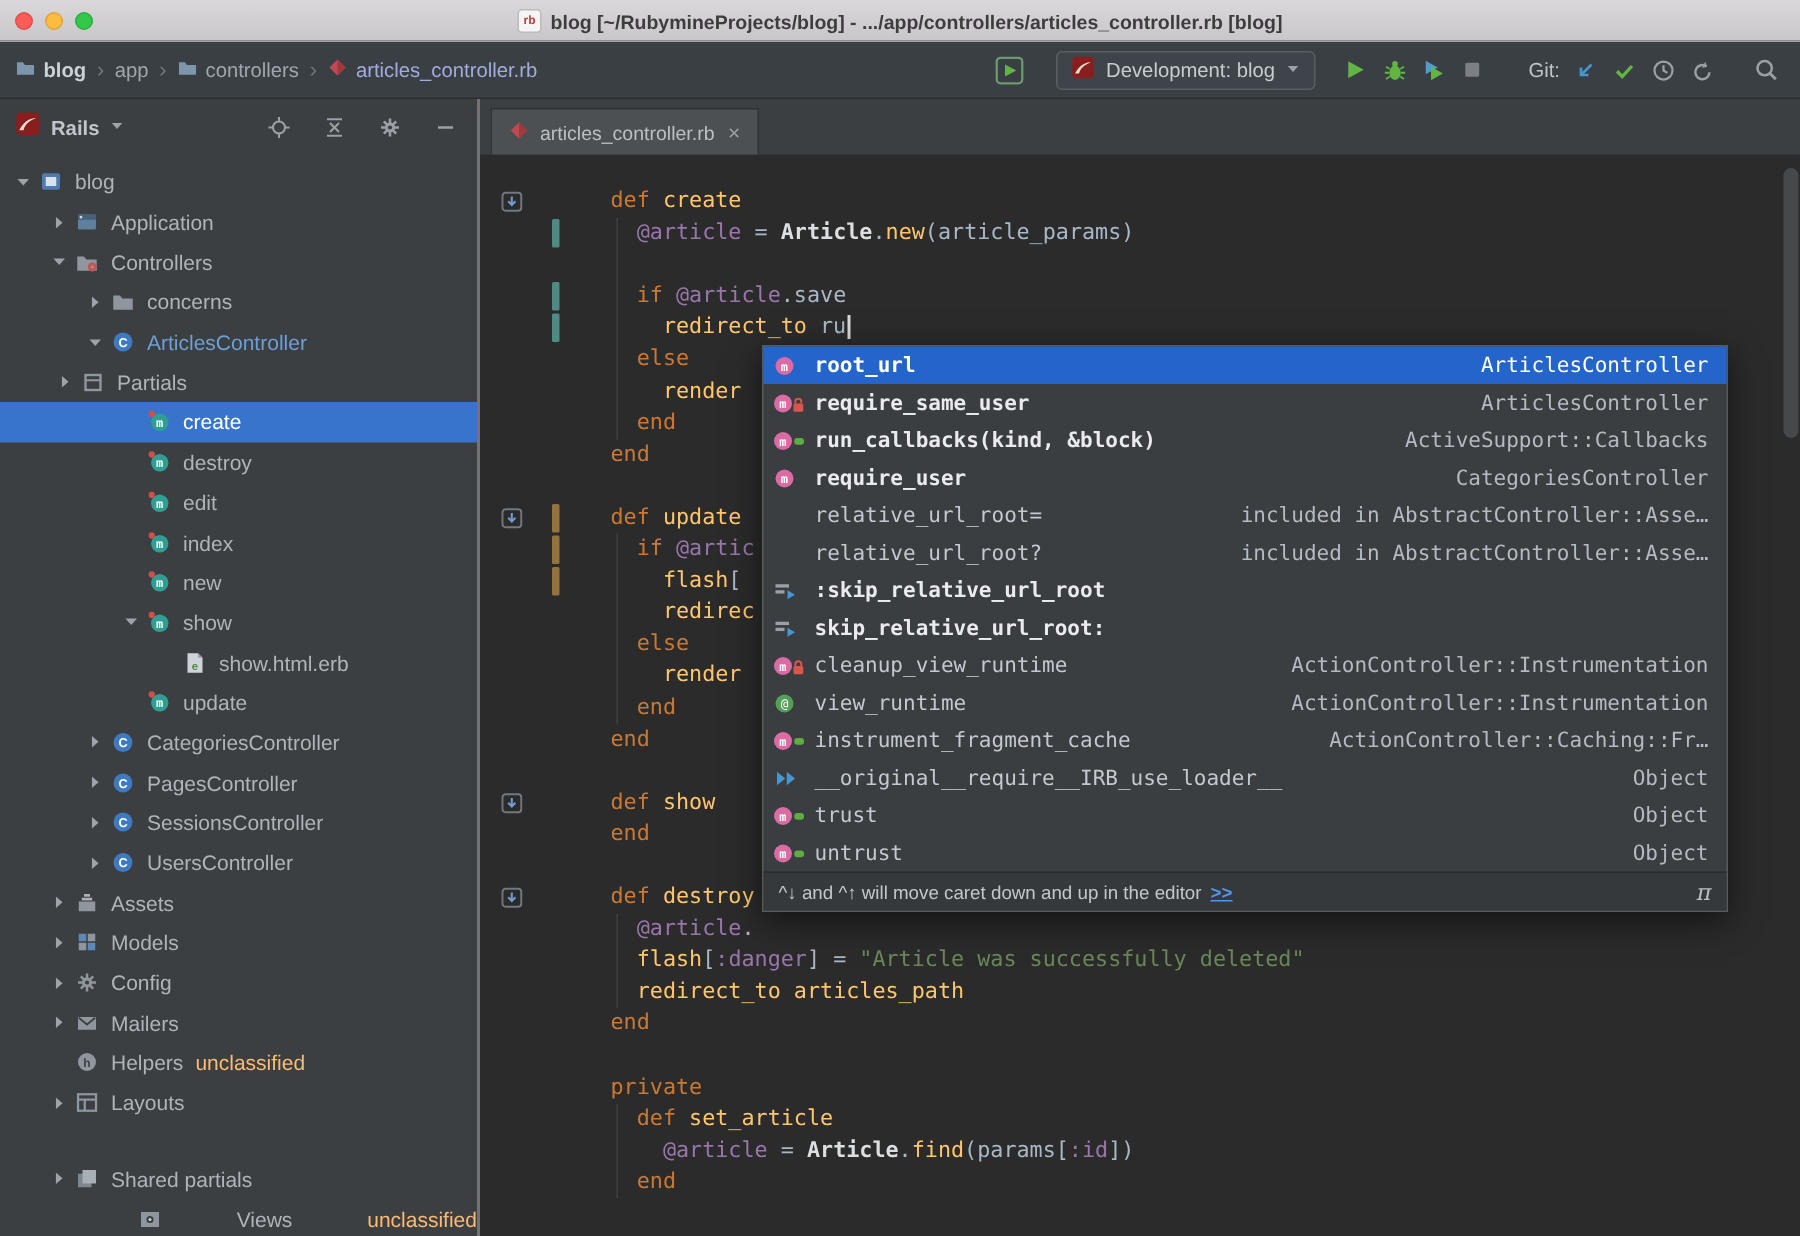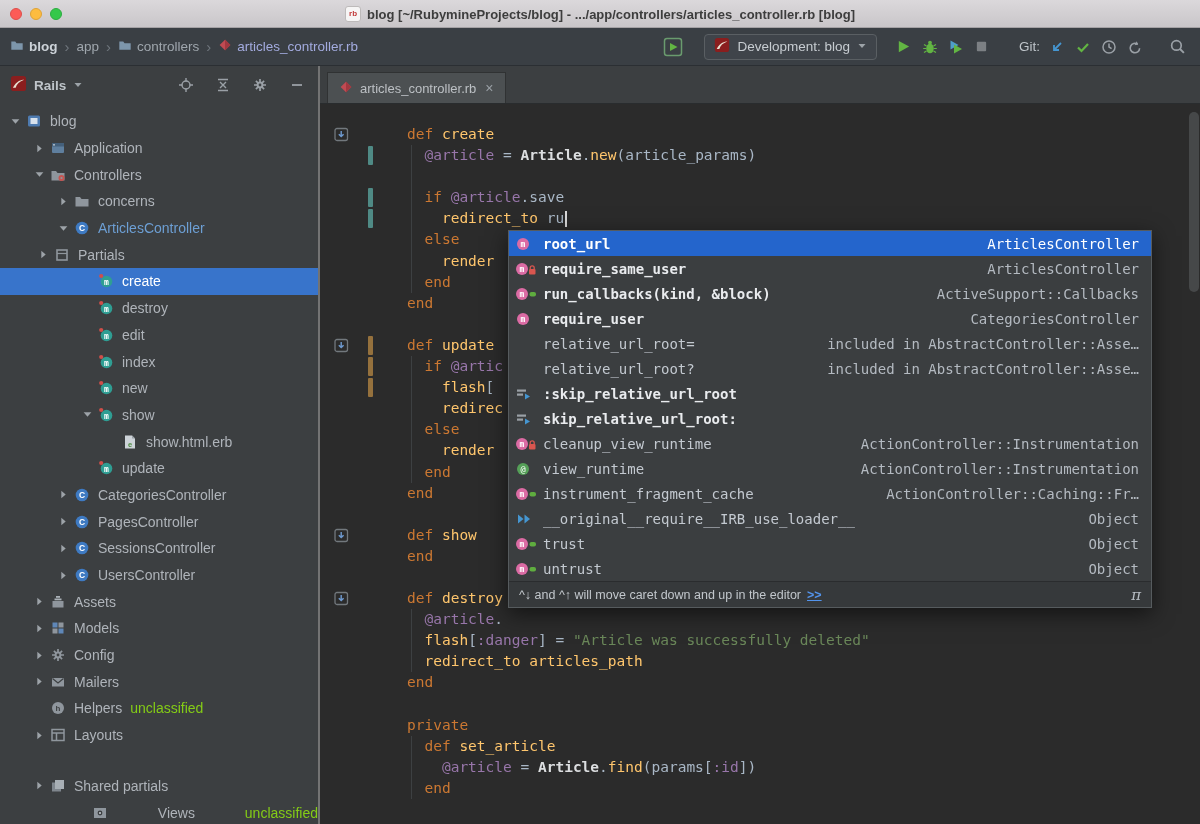--- a/index.html
+++ b/index.html
@@ -36,21 +36,21 @@
   .pane-header{height:38px;flex:none;display:flex;align-items:center;gap:7px;padding:0 10px}
   .ph-title{color:#bfc5ca;font-size:13.5px;font-weight:bold}
   .phicon{display:inline-flex;align-items:center;justify-content:center;width:22px;height:22px;margin-left:8px}
   .tree{flex:1;overflow:hidden;padding-top:4px}
   .tree-row{display:flex;align-items:center;height:26.7px;color:#afb4ba;font-size:14px;white-space:nowrap;cursor:default}
   .tree-row.selected{background:#3874cb;color:#fff}
   .tree-row.selected .tlabel{color:#fff}
   .chev{width:18px;flex:none;display:inline-flex;justify-content:center}
   .ticon{width:20px;flex:none;display:inline-flex;justify-content:center;margin-right:6px}
   .tlabel.blue{color:#6d9fd4}
-  .tsuffix{color:#84cc16;margin-left:8px}
+  .tsuffix{color:#fdba74;margin-left:8px}
 
   
   .editor-area{flex:1;display:flex;flex-direction:column;background:#2b2b2b;position:relative;overflow:hidden}
   .tabbar{height:38px;flex:none;background:#3c3f41;border-bottom:1px solid #292c2e;display:flex;align-items:flex-end;padding-left:7px}
   .tab{height:31px;background:#4c5052;display:flex;align-items:center;gap:7px;padding:0 11px;color:#bcc0c4;font-size:13px;border:1px solid #303233;border-bottom:none}
   .tab-close{color:#9aa0a6;font-size:14px;margin-left:2px;cursor:default}
   .editor{flex:1;position:relative;font:14.5px/21.1px "DejaVu Sans Mono",monospace;padding-top:20px;overflow:hidden}
   .cline{display:flex;height:21.1px;white-space:pre}
   .gut{width:87px;flex:none;position:relative}
   .route{position:absolute;left:14px;top:3px}

